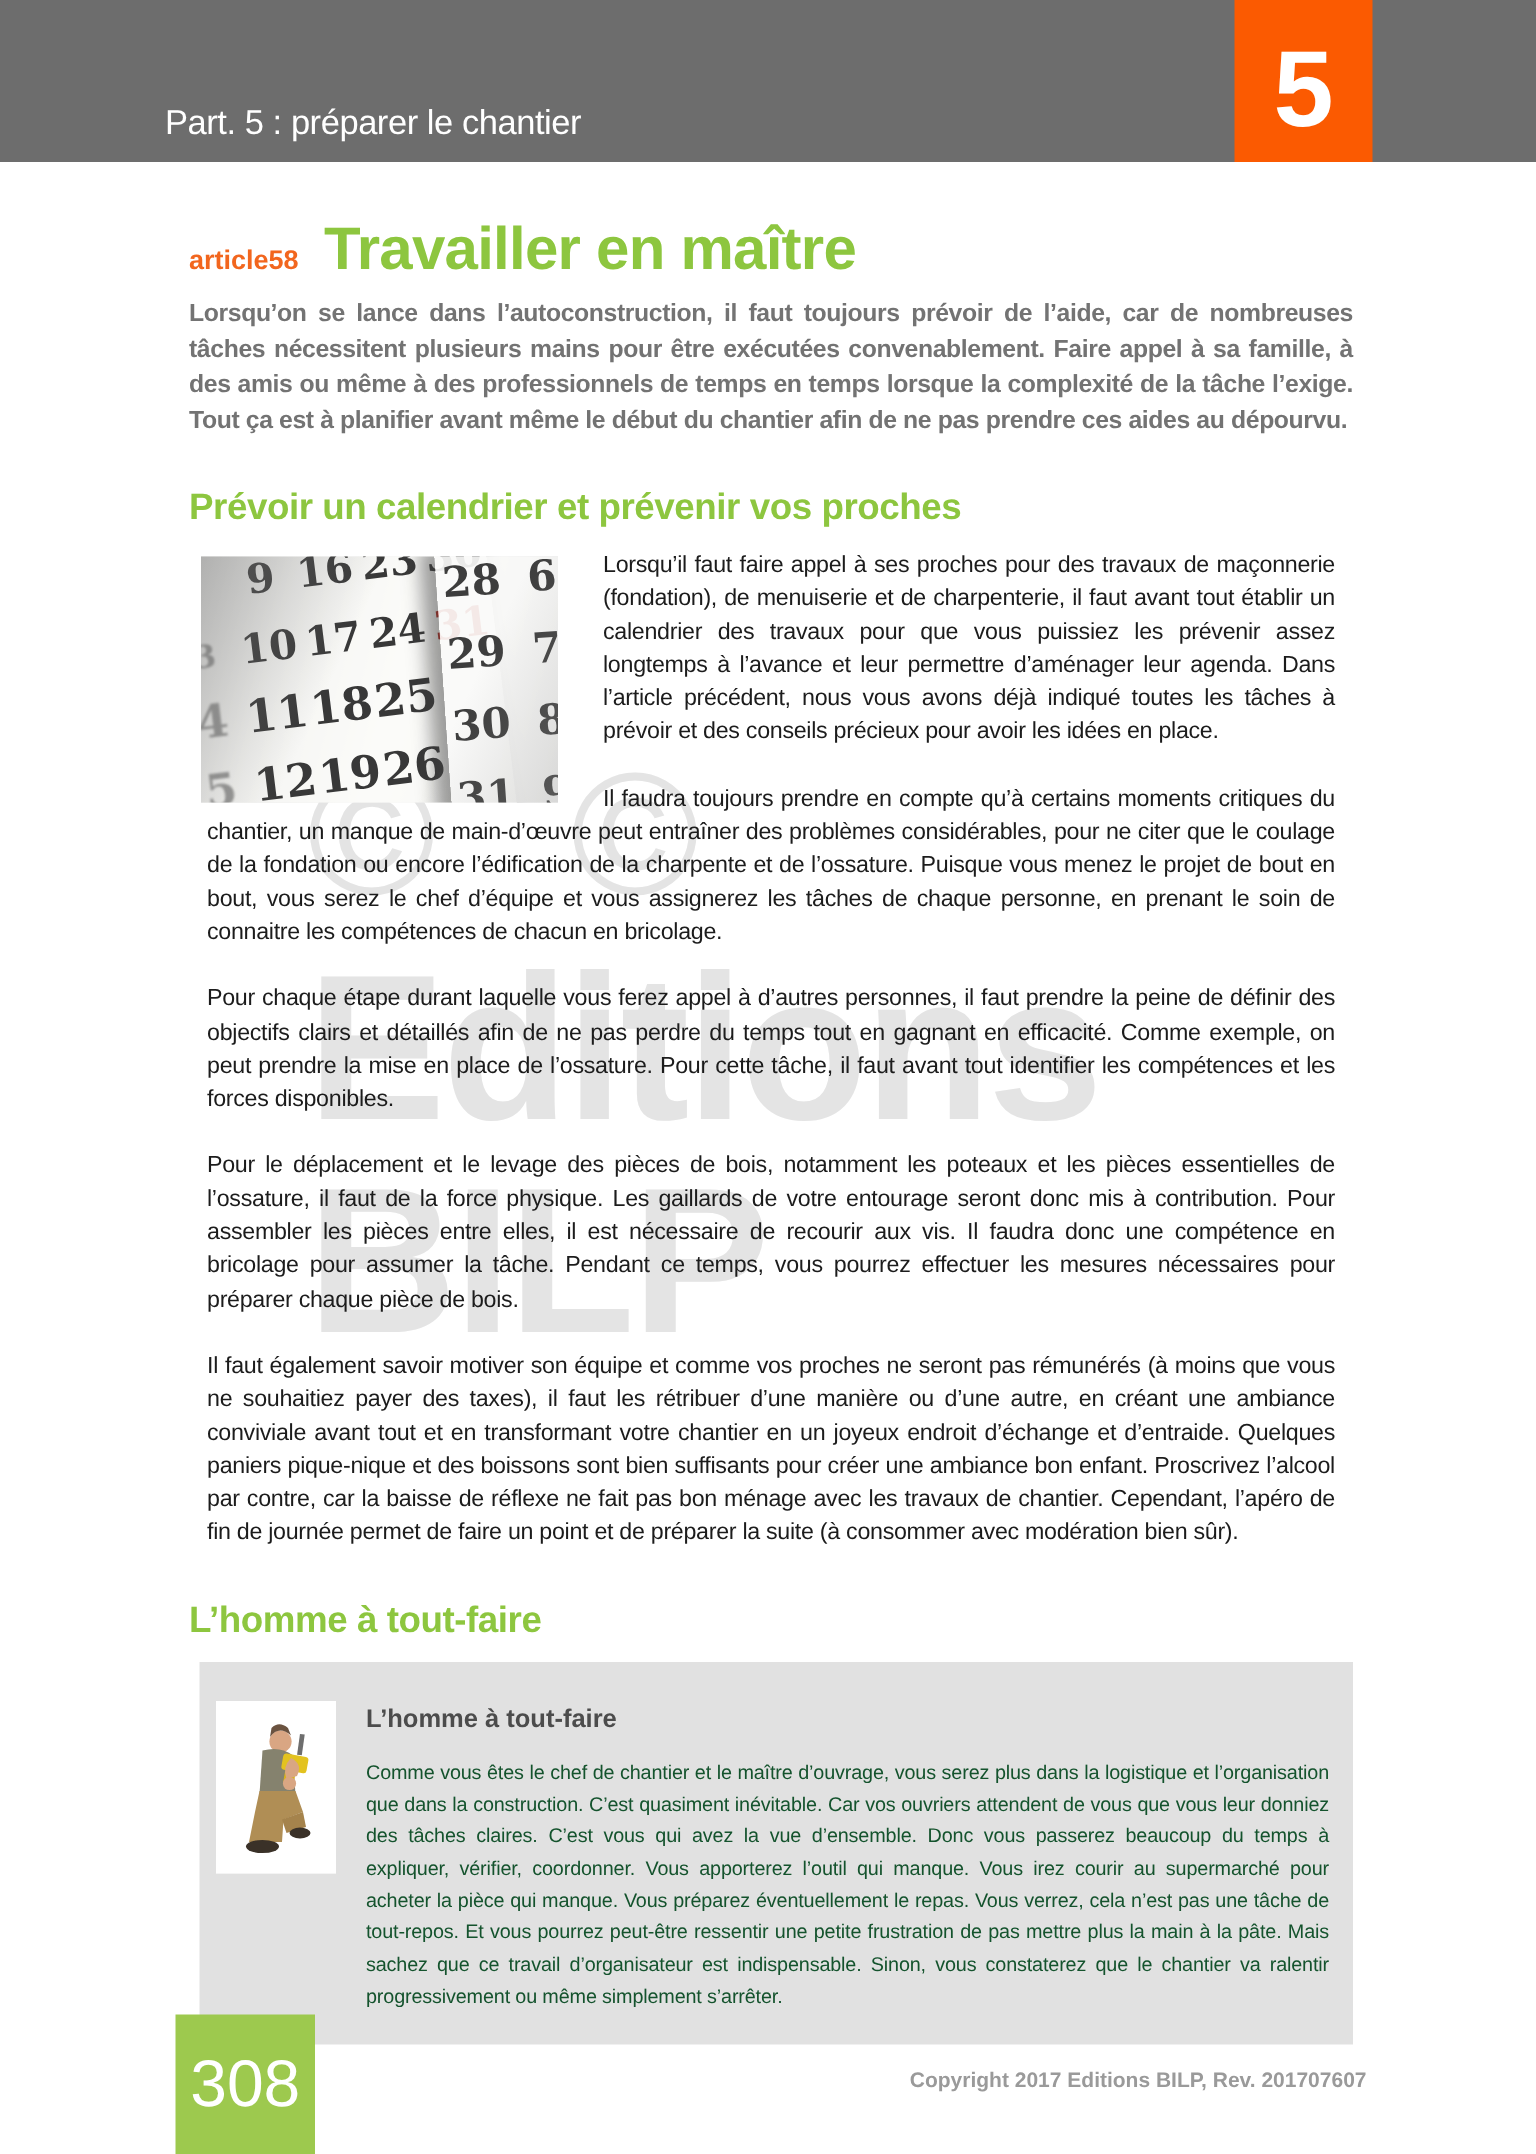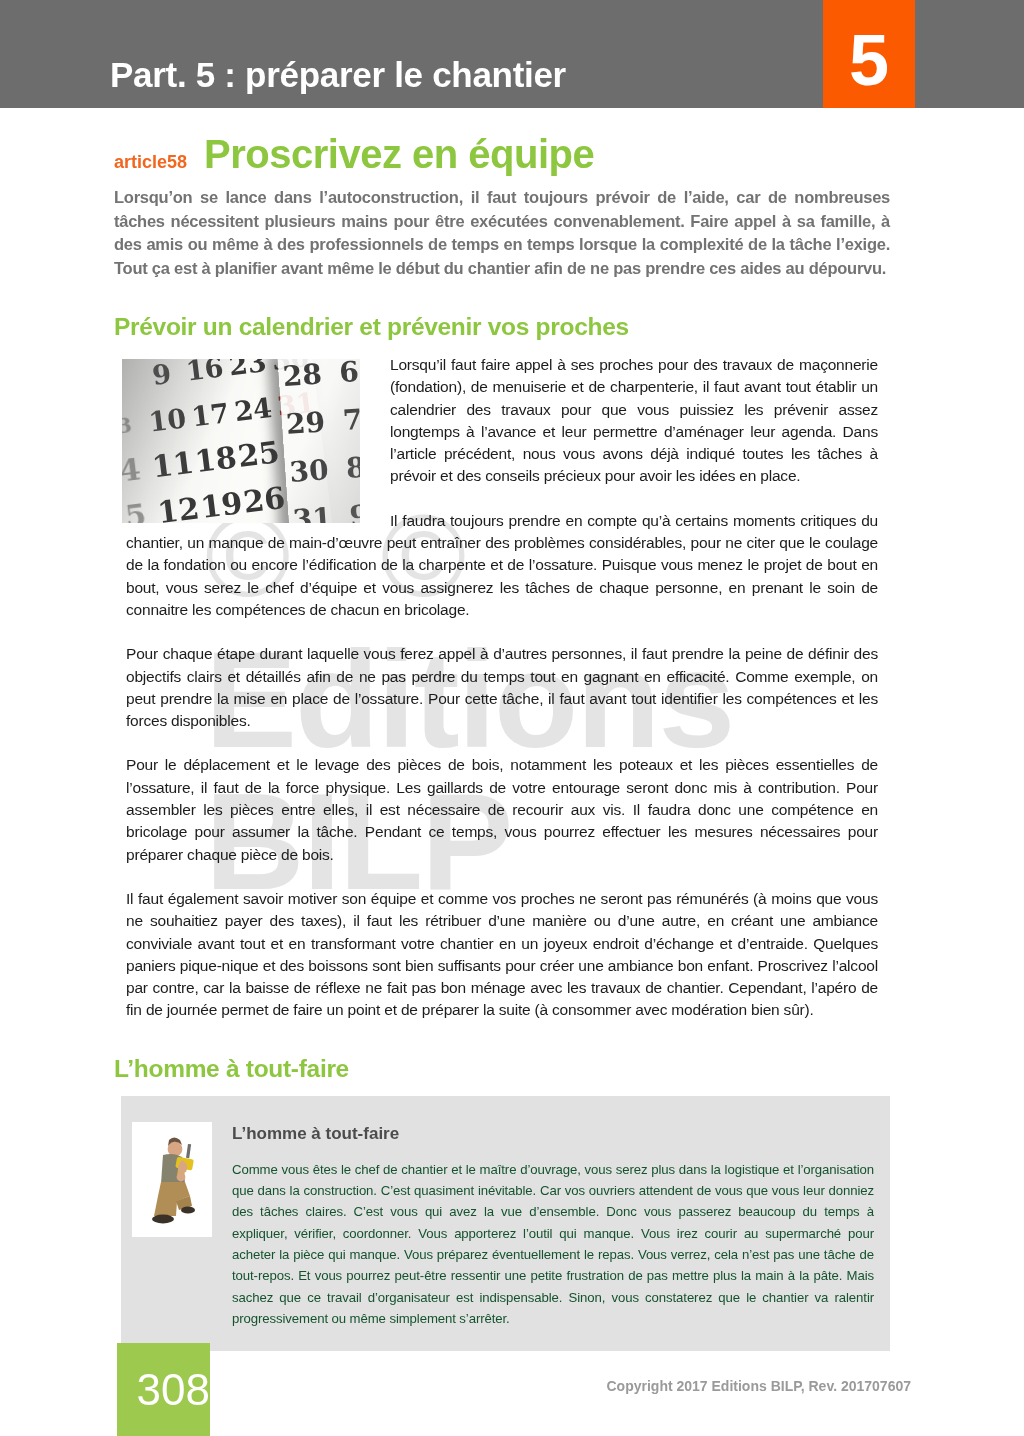--- a/index.html
+++ b/index.html
@@ -10,28 +10,28 @@
   }
   
   .watermark{
     position:absolute;left:205px;top:498px;z-index:0;color:#e4e4e4;
     user-select:none;pointer-events:none;line-height:1;white-space:nowrap;
   }
   .wm-symbols{font-size:116px;word-spacing:58px;letter-spacing:0;display:block;margin-bottom:14px;}
   .wm-word{display:block;font-weight:bold;font-size:138px;line-height:142px;letter-spacing:-2px;}
   
   .header{position:absolute;left:0;top:0;width:1024px;height:108px;background:#6d6d6d;z-index:2;}
-  .header-title{position:absolute;left:110px;bottom:13px;color:#ffffff;font-size:35px;font-weight:bold;letter-spacing:-0.3px;margin-top:10px;}
+  .header-title{position:absolute;left:110px;bottom:13px;color:#ffffff;font-size:23px;font-weight:normal;letter-spacing:-0.3px;margin-top:10px;}
   .chapter-badge{
     position:absolute;left:823px;top:0;width:92px;height:108px;background:#fb5a01;
     color:#ffffff;font-size:72px;font-weight:bold;display:flex;align-items:flex-end;justify-content:center;
   }
   .chapter-badge span{line-height:1;margin-bottom:12px;}
   
-  .content{position:absolute;left:0;top:108px;width:993px;z-index:1;padding:4px;}
+  .content{position:absolute;left:0;top:108px;width:993px;z-index:1;padding:16px;}
   .inner{margin:0 107px 0 110px;}
   .article-head{display:flex;align-items:baseline;gap:17px;margin:20px 0 9px;}
   .article-label{color:#f2661e;font-size:18px;font-weight:bold;}
   .article-title{color:#8dc63f;font-size:40px;font-weight:bold;letter-spacing:-0.5px;}
   .intro{font-weight:bold;color:#737373;font-size:16.5px;line-height:23.5px;text-align:justify;letter-spacing:-0.25px;margin:0;}
   h2.sec{color:#8dc63f;font-size:24.5px;font-weight:bold;letter-spacing:-0.3px;margin:33px 0 13px;clear:both;}
   .para{font-size:15.5px;line-height:22.3px;color:#1c1c1c;text-align:justify;letter-spacing:-0.2px;margin:0 12px 22px;}
   
   .figure-cal{
     float:left;width:238px;height:164px;margin:5px 30px 8px 8px;position:relative;overflow:hidden;
@@ -61,21 +61,21 @@
   }
   
   .tip-box{background:#e1e1e1;margin:5px 0 0 7px;padding:18px 14px 22px 11px;display:flex;gap:20px;}
   .tip-img{flex:0 0 auto;width:80px;height:115px;background:#ffffff;margin-top:8px;}
   .tip-content{flex:1;min-width:0;}
   .tip-title{font-size:17px;font-weight:bold;color:#4c4c4c;margin:10px 0 15px;}
   .tip-body{font-size:13.2px;line-height:21.3px;color:#14532d;text-align:justify;letter-spacing:-0.1px;margin:0;padding-right:2px;}
   
   .page-badge{
     position:absolute;left:117px;top:1343px;width:93px;height:93px;background:#9dc94e;z-index:3;
-    color:#ffffff;font-size:44px;display:flex;align-items:center;justify-content:flex-end;
+    color:#ffffff;font-size:44px;display:flex;align-items:center;justify-content:center;
   }
   .copyright{position:absolute;top:1378px;right:113px;font-size:14px;color:#9a9a9a;z-index:3;font-weight:bold;}
 </style>
 </head>
 <body>
 
 <div class="watermark">
   <span class="wm-symbols">© ©</span>
   <span class="wm-word">Editions</span>
   <span class="wm-word">BILP</span>
@@ -86,21 +86,21 @@
   <div class="chapter-badge">
     <span>5</span>
   </div>
 </div>
 
 <div class="content">
   <div class="inner">
 
     <div class="article-head">
       <span class="article-label">article58</span>
-      <span class="article-title">Proscrivez en équipe</span>
+      <span class="article-title">Travailler en maître</span>
     </div>
 
     <p class="intro">Lorsqu’on se lance dans l’autoconstruction, il faut toujours prévoir de l’aide, car de nombreuses tâches nécessitent plusieurs mains pour être exécutées convenablement. Faire appel à sa famille, à des amis ou même à des professionnels de temps en temps lorsque la complexité de la tâche l’exige. Tout ça est à planifier avant même le début du chantier afin de ne pas prendre ces aides au dépourvu.</p>
 
     <h2 class="sec">Prévoir un calendrier et prévenir vos proches</h2>
 
     <div class="figure-cal">
       <div class="cal-main">
         <span></span>
         <span>9</span>

